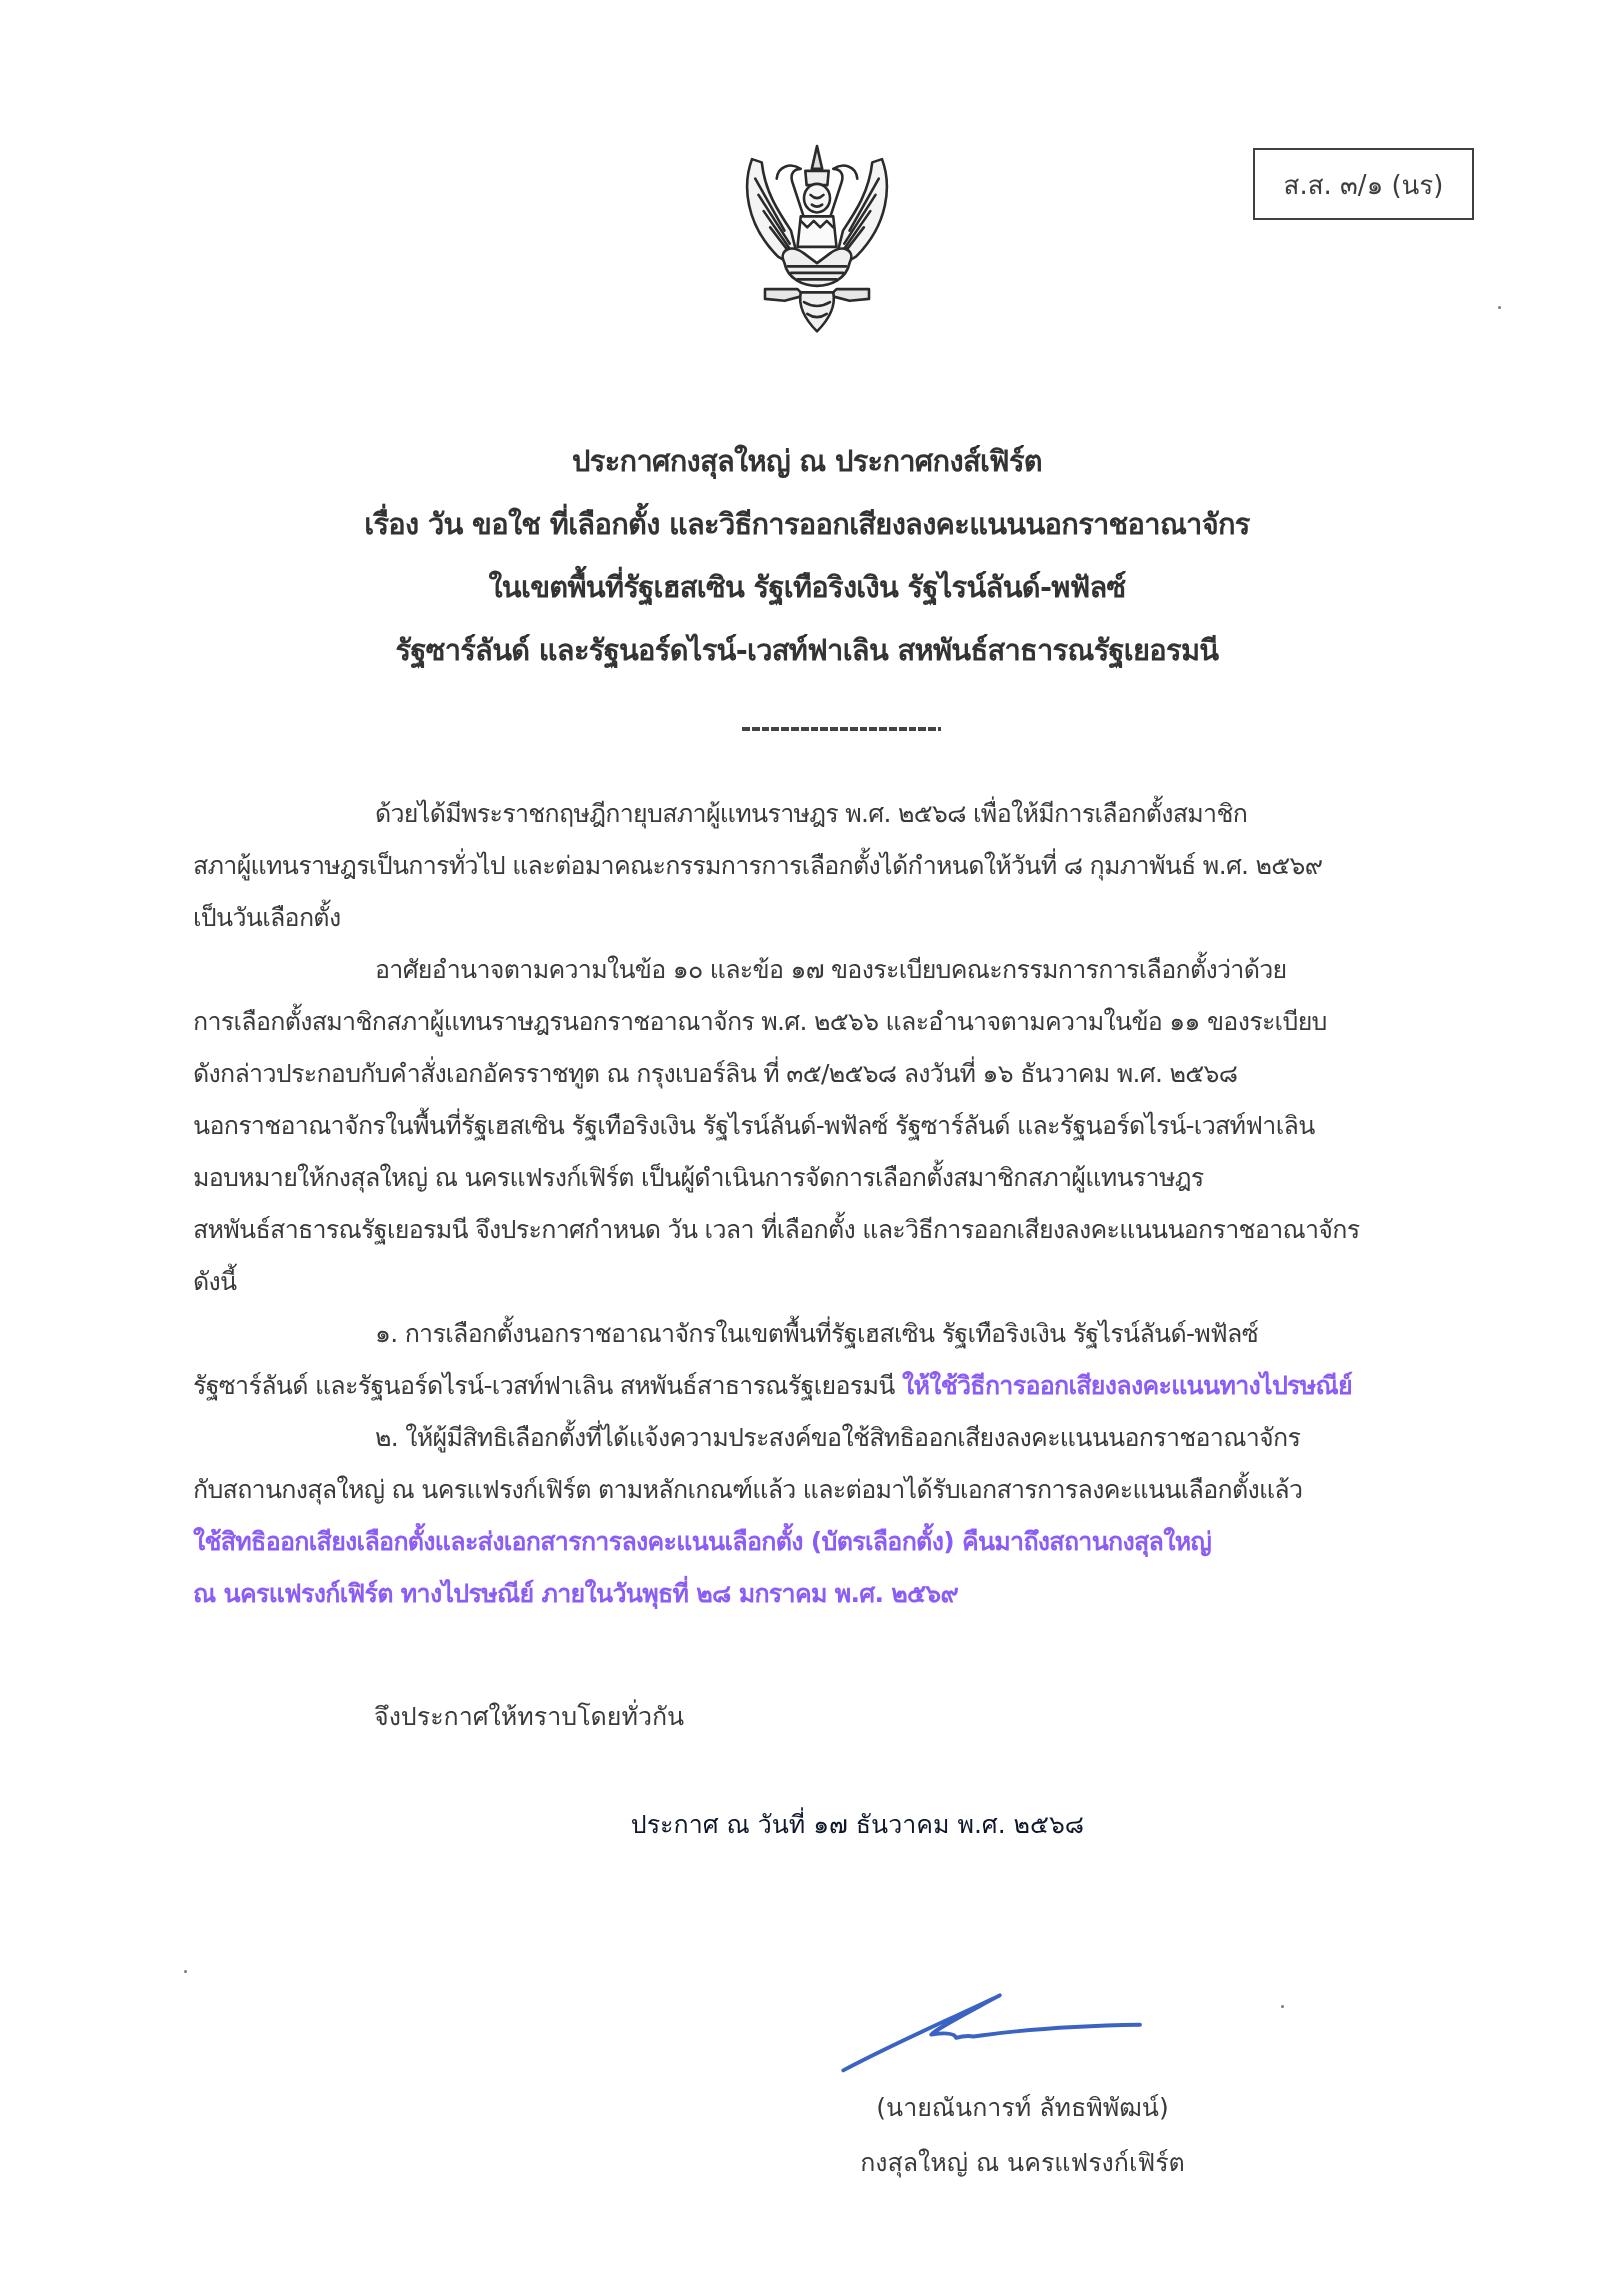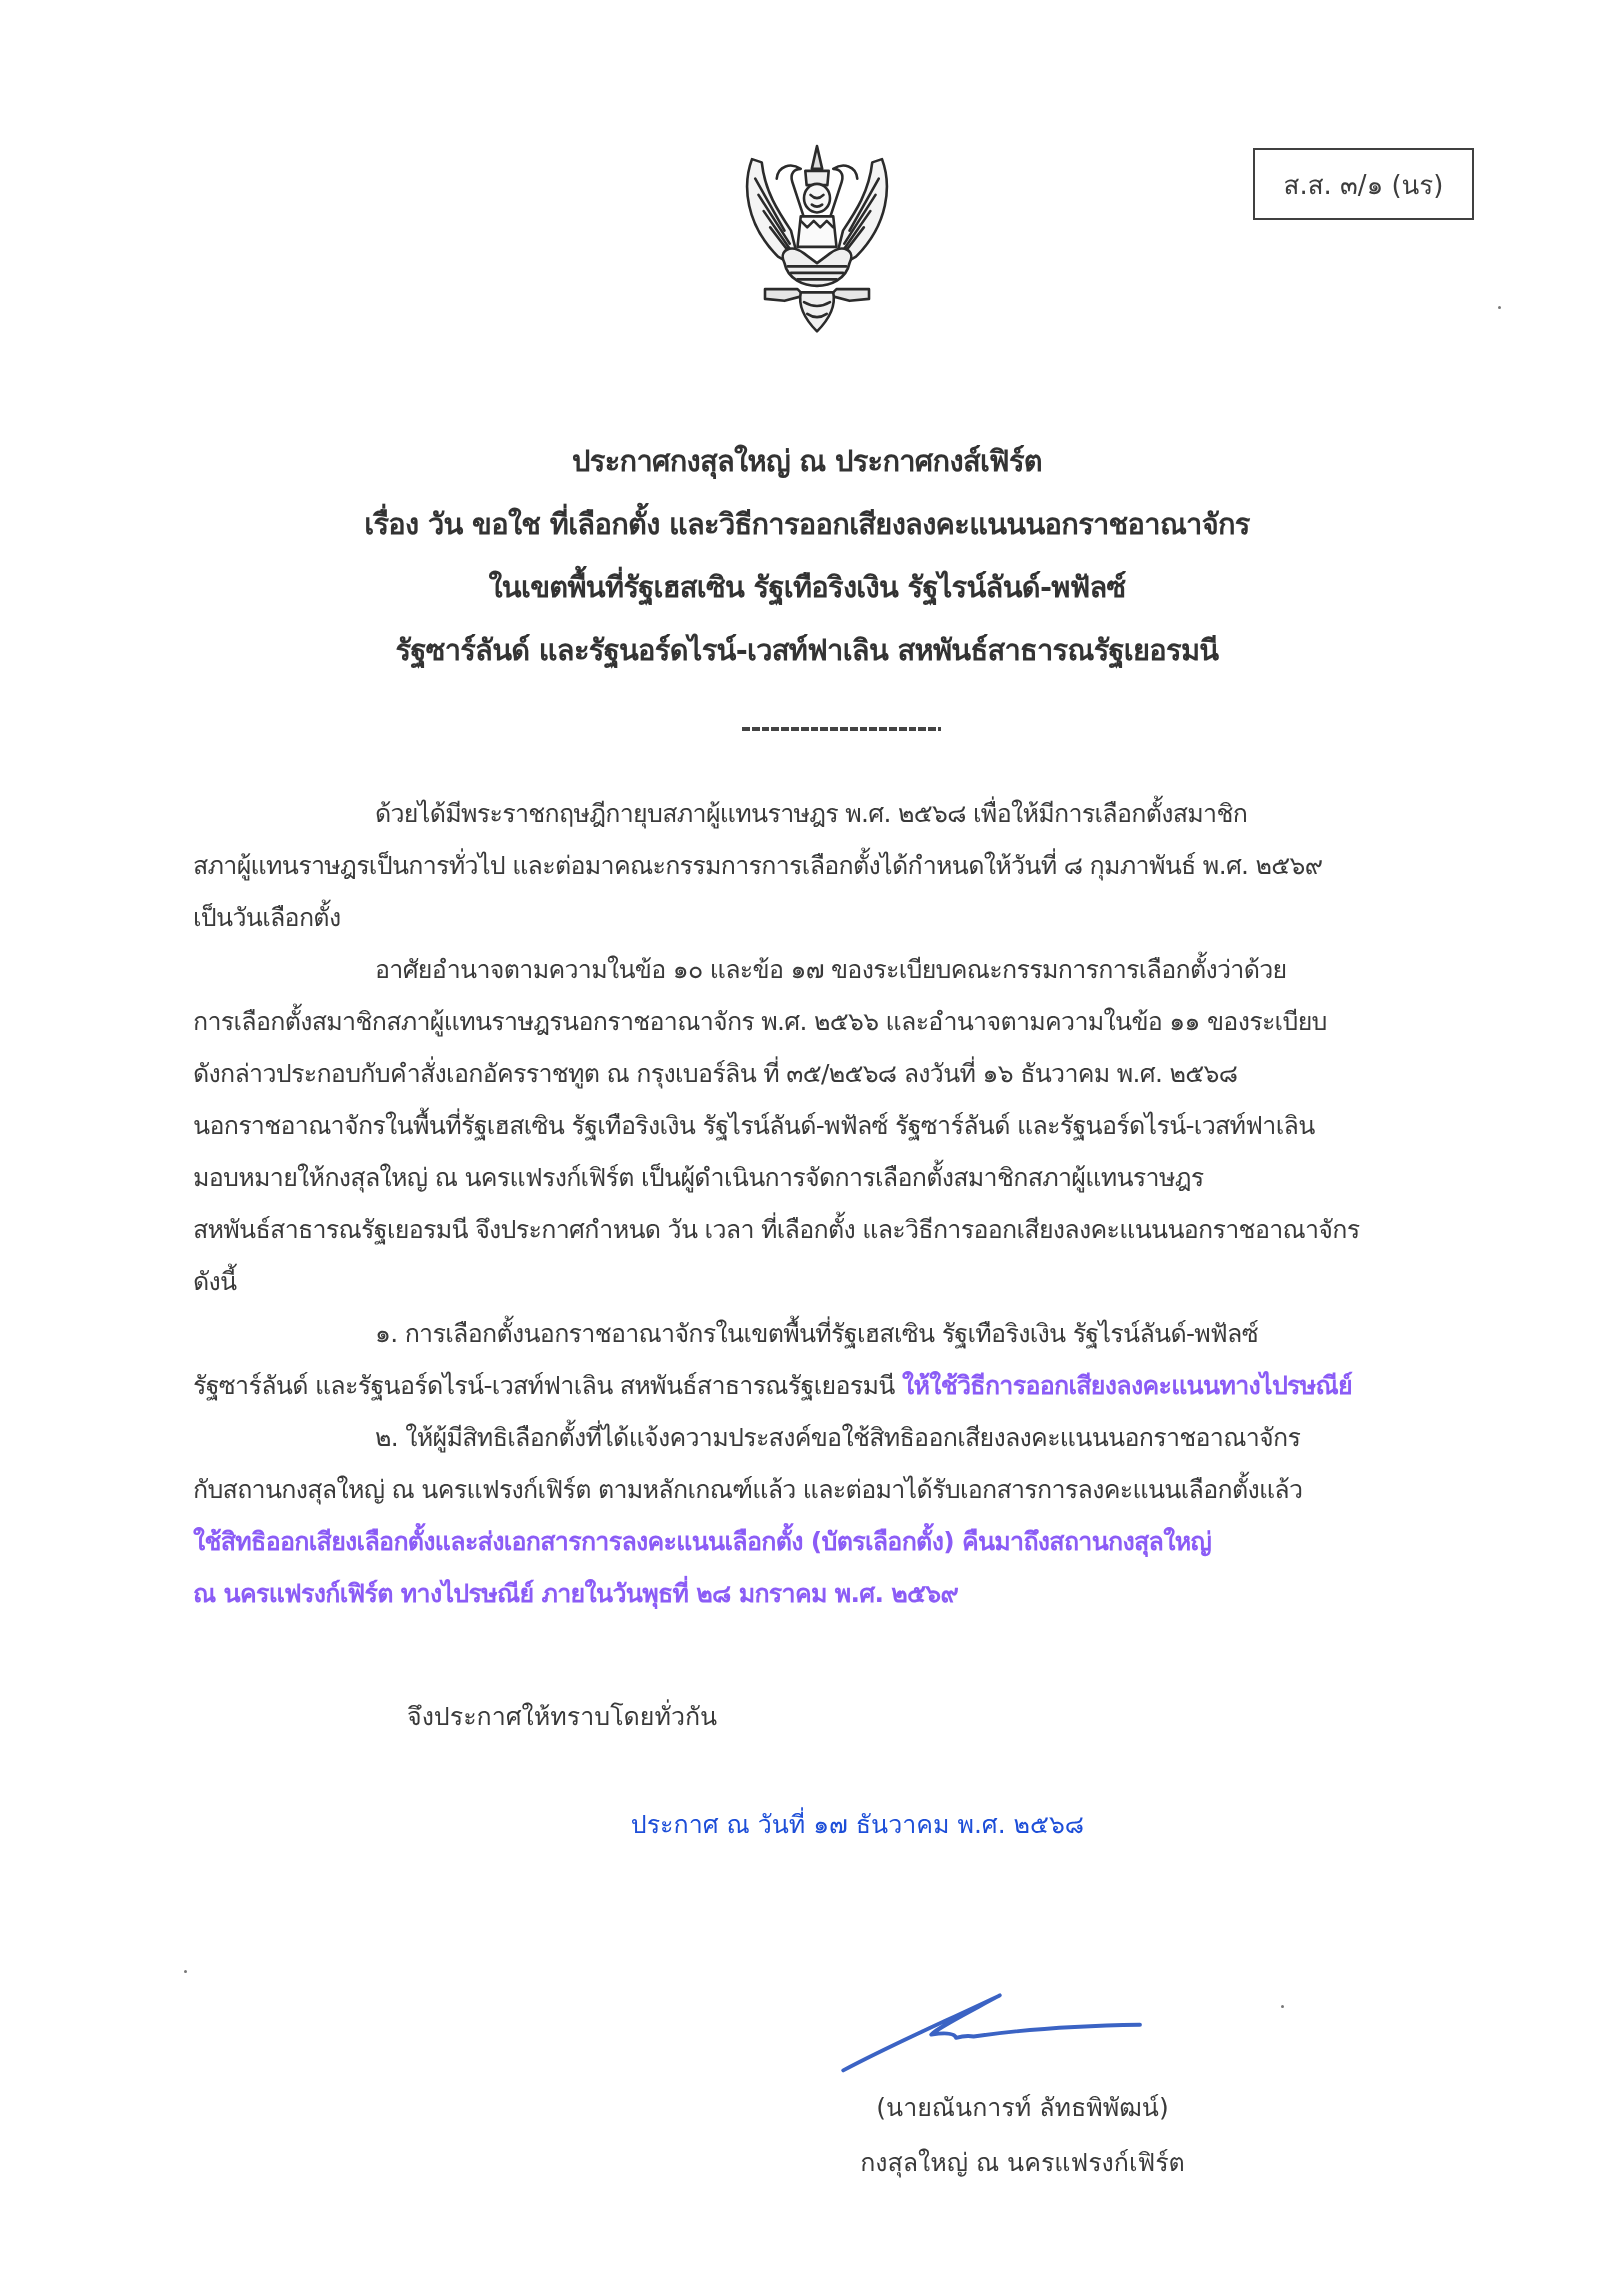--- a/index.html
+++ b/index.html
@@ -27,22 +27,22 @@
       background: repeating-linear-gradient(90deg, #444 0 7.8px, transparent 7.8px 9.8px);
     }
     .body-text {
       position: absolute; left: 193px; top: 788px; width: 1276px;
       font-size: 25px; line-height: 52px; color: #3a3a3a; letter-spacing: -0.7px;
     }
     .para { text-align: justify; }
     .indent { text-indent: 182px; }
     .line { white-space: nowrap; display: block; }
     .b { font-weight: bold; color: #8b5cf6; }
-    .closing { position: absolute; left: 374px; top: 1696px; font-size: 25px; color: #3a3a3a; margin-left: 33px; }
-    .dated { position: absolute; left: 0; width: 1617px; top: 1804px; text-align: center; font-size: 25px; color: #1d4ed8; padding-left: 98px; box-sizing: border-box; }
+    .closing { position: absolute; left: 374px; top: 1696px; font-size: 25px; color: #3a3a3a; }
+    .dated { position: absolute; left: 0; width: 1617px; top: 1804px; text-align: center; font-size: 25px; color: #0f172a; padding-left: 98px; box-sizing: border-box; }
     .signature { position: absolute; left: 840px; top: 1979px; width: 313px; height: 98px; }
     .signer { position: absolute; left: 814px; width: 521px; text-align: center; font-size: 25px; color: #3a3a3a; }
     .signer-name { top: 2087px; left: 853px; width: 339px; }
     .signer-title { top: 2142px; left: 827px; width: 391px; }
     .speck { position: absolute; width: 3.3px; height: 3.3px; border-radius: 50%; background: #777; }
   </style>
 </head>
 <body>
 
 <div class="page">

